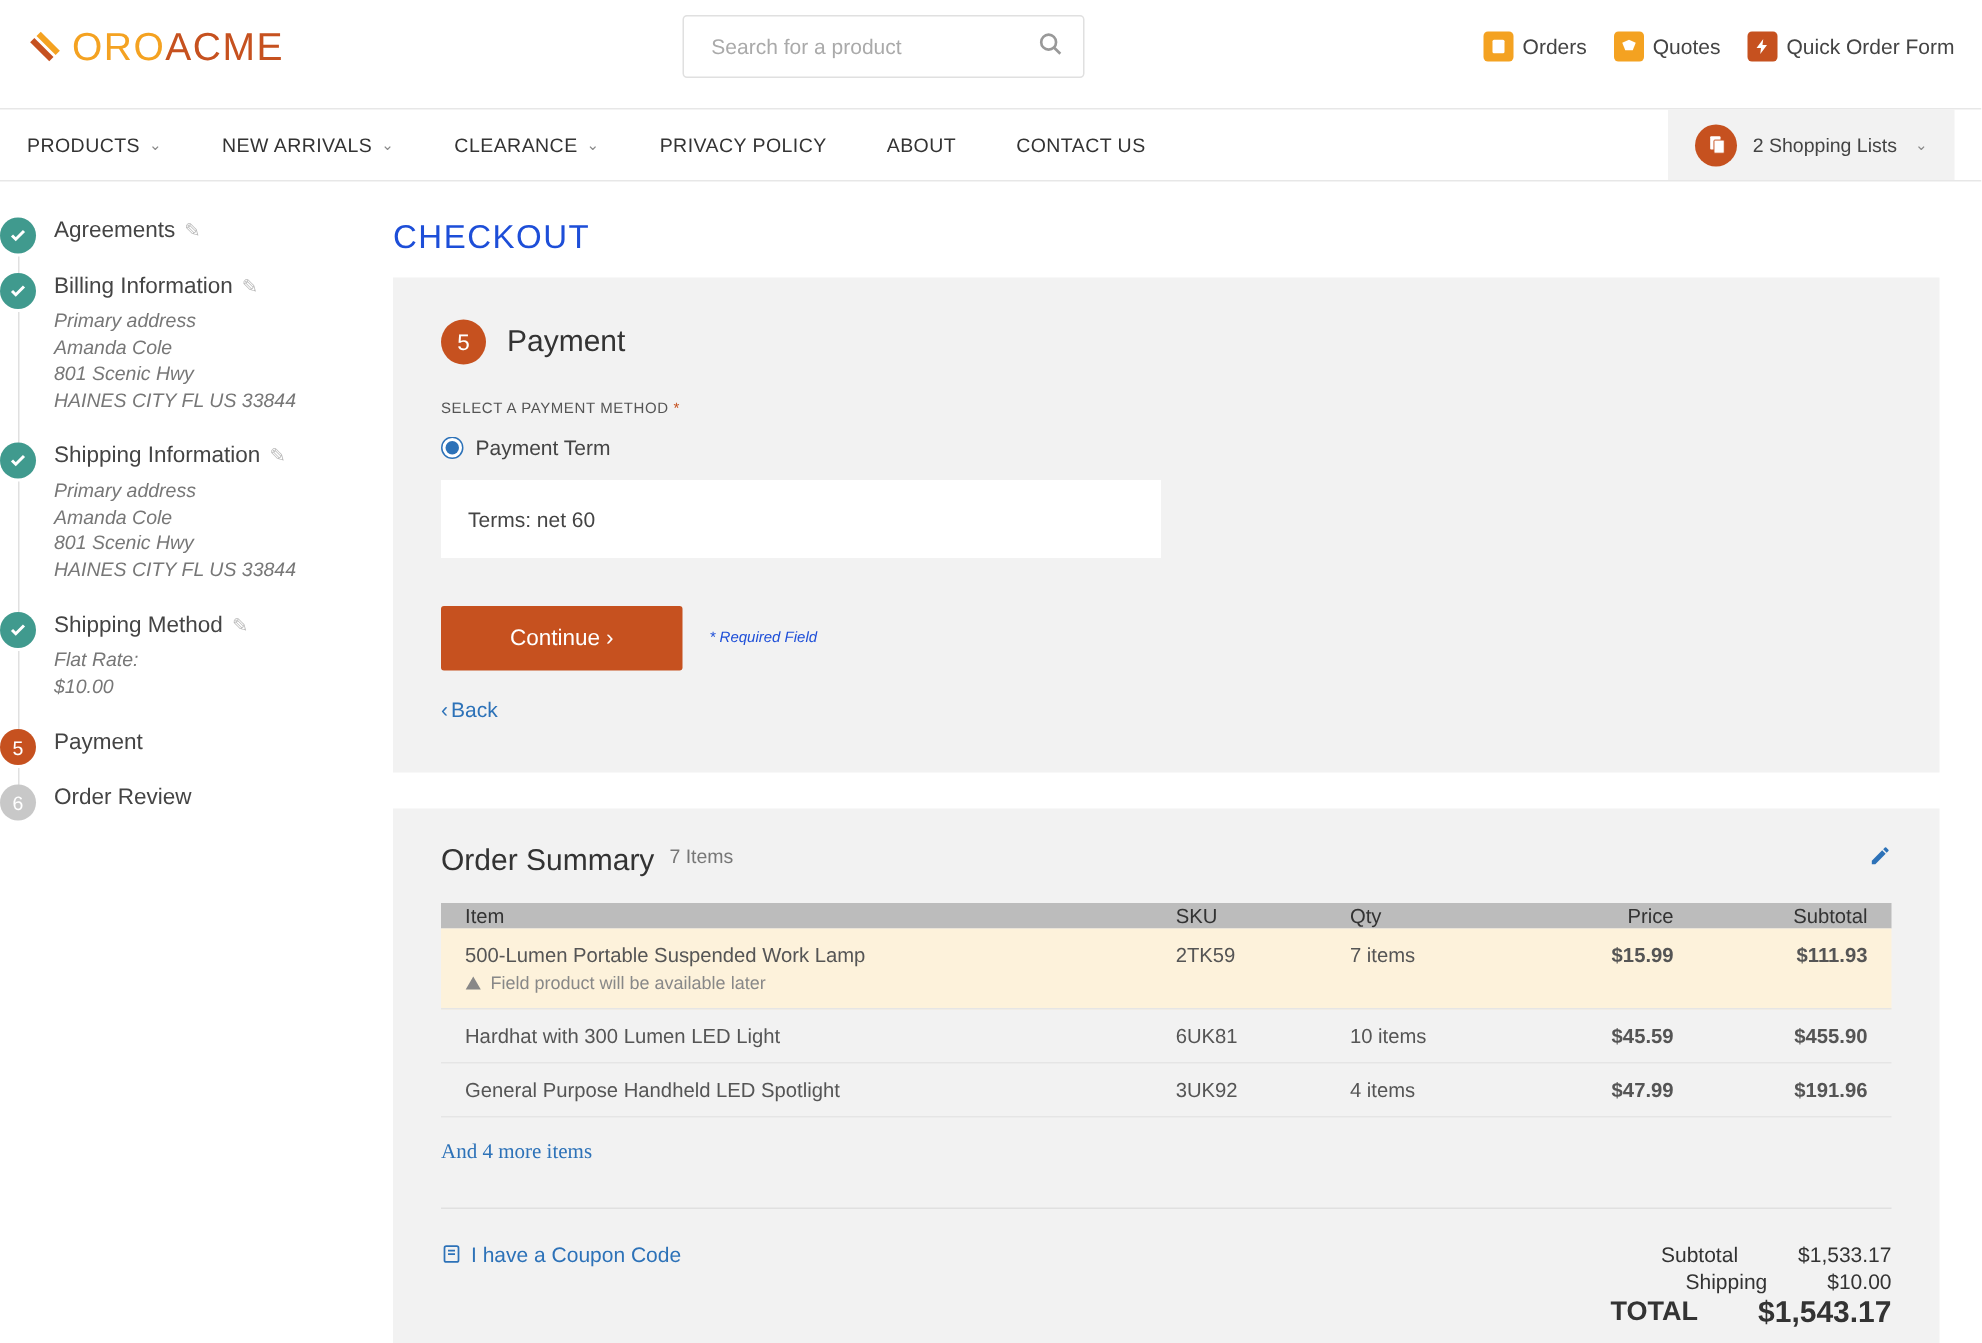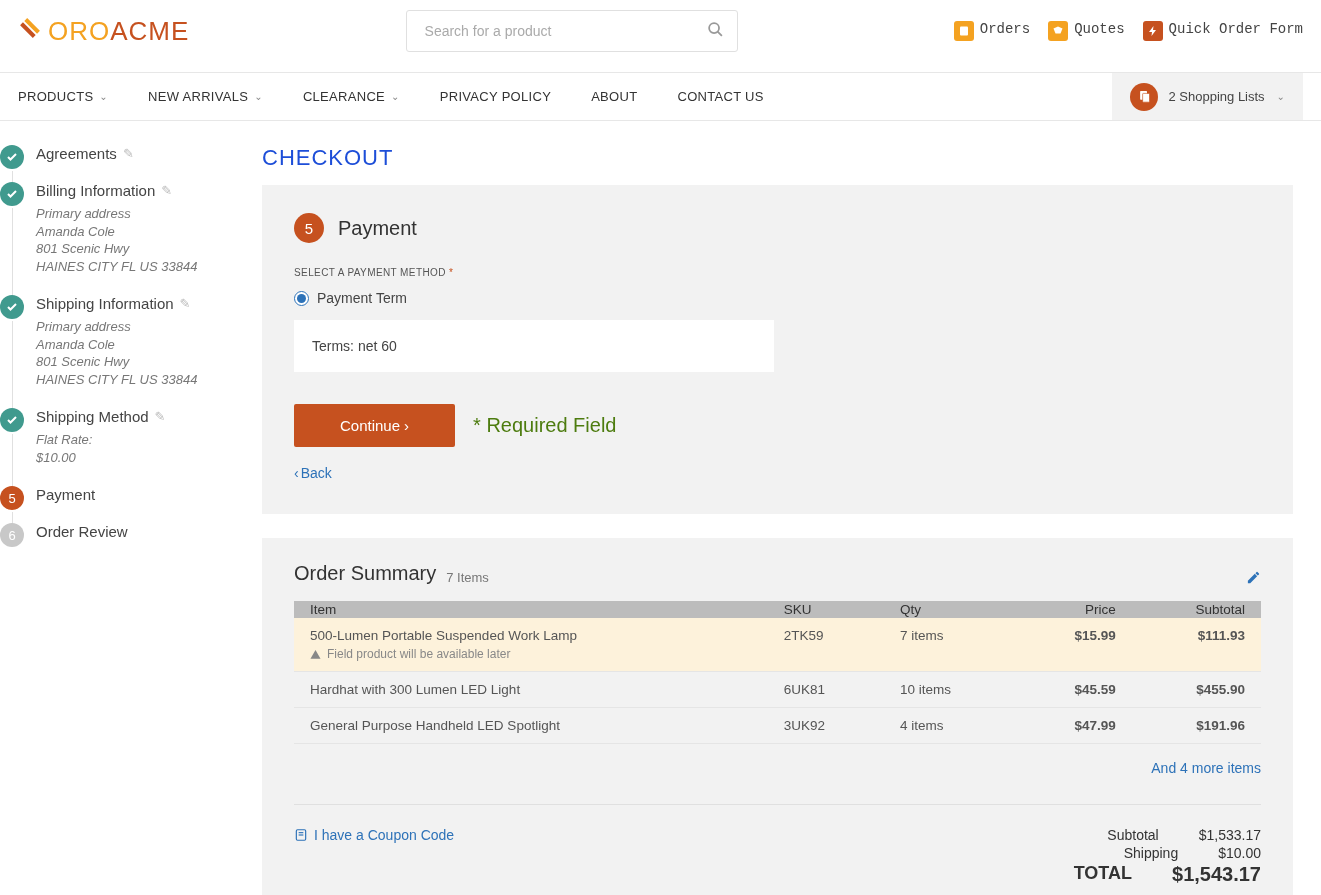--- a/index.html
+++ b/index.html
@@ -1,30 +1,30 @@
 <!DOCTYPE html>
 <html><head>
 <meta charset="utf-8">
 <style>
 * { margin: 0; padding: 0; box-sizing: border-box; }
 body { font-family: -apple-system, "Segoe UI", "Helvetica Neue", Arial, sans-serif; color: #333; background: #fff; }
 a { text-decoration: none; color: inherit; }
 
 .topbar { display: flex; align-items: center; padding: 10px 18px 20px; }
-.logo { display: flex; align-items: flex-start; gap: 6px; font-size: 26px; font-weight: 400; letter-spacing: 1px; }
+.logo { display: flex; align-items: center; gap: 6px; font-size: 26px; font-weight: 400; letter-spacing: 1px; }
 .logo-icon { width: 24px; height: 24px; position: relative; }
 .logo-text-1 { color: #f4a221; font-weight: 500; }
 .logo-text-2 { color: #c6511f; font-weight: 500; }
 .searchwrap { flex: 1; display: flex; justify-content: center; }
-.searchbox { position: relative; width: 332px; }
+.searchbox { position: relative; width: 268px; }
 .searchbox input { width: 100%; border: 1px solid #e0e0e0; background: #fff; padding: 12px 40px 12px 18px; font-size: 14px; border-radius: 3px; color: #333;}
 .searchbox input::placeholder { color: #aaa; }
 .searchbox .sicon { position: absolute; right: 14px; top: 11px; color: #999; }
 .toplinks { display: flex; gap: 18px; align-items: center; font-size: 14px; color: #444; }
-.toplinks .tl { display: flex; gap: 6px; cursor: pointer; font-family: Liberation Mono, monospace; }
+.toplinks .tl { display: flex; align-items: center; gap: 6px; cursor: pointer; }
 .tl-icon { width: 20px; height: 20px; border-radius: 3px; display: flex; align-items: center; justify-content: center; color: #fff; font-size: 12px; }
 .tl-orange { background: #f4a221; }
 .tl-green { background: #f4a221; }
 .tl-red { background: #c6511f; }
 
 .mainnav { border-top: 1px solid #e7e7e7; border-bottom: 1px solid #e7e7e7; display: flex; align-items: stretch; padding: 0 18px; }
 .mainnav .navlinks { display: flex; gap: 40px; align-items: center; }
 .mainnav .navlinks a { font-size: 13px; color: #333; padding: 16px 0; letter-spacing: 0.3px; display: flex; align-items: center; gap: 4px;}
 .mainnav .spacer { flex: 1; }
 .cartbtn { background: #f2f2f2; display: flex; align-items: center; gap: 10px; padding: 0 18px; font-size: 13px; color: #444; cursor: pointer;}
@@ -55,37 +55,37 @@
 .step-head .txt { font-size:20px; color:#333; font-weight:400;}
 
 .field-label { font-size:10px; letter-spacing:0.4px; color:#555; margin-bottom:12px;}
 .req { color:#c6511f;}
 .radio-row { display:flex; align-items:center; gap:8px; font-size:14px; color:#444;}
 .radio-row input[type=radio]{accent-color:#2d72b8; width:15px; height:15px;}
 .termbox { background:#fff; padding:18px 18px; margin-top:14px; font-size:14px; color:#444; width:480px; max-width:100%;}
 
 .actions { margin-top:32px; display:flex; align-items:center; gap:18px;}
 .btn-continue { background:#c6511f; color:#fff; border:none; padding:13px 46px; font-size:15px; border-radius:2px; cursor:pointer; display:flex; align-items:center; gap:4px;}
-.reqfield { color:#4d7c0f; font-size:20px;}
+.reqfield { color:#1d4ed8; font-size:10px;font-style:italic;}
 .back { color:#2d72b8; font-size:14px; margin-top:18px; display:inline-flex; align-items:center; gap:2px; cursor:pointer;}
 
-.os-head { display:flex; align-items:flex-end; gap:10px; margin-bottom:16px;}
+.os-head { display:flex; align-items:flex-start; gap:10px; margin-bottom:16px;}
 .os-head h2 { font-size:20px; font-weight:500; color:#333;}
 .os-head .count { font-size:13px; color:#777;}
 .os-head .editicon { margin-left:auto; color:#2d72b8; cursor:pointer;}
 
 table.items { width:100%; border-collapse:collapse; font-size:13.5px;}
 table.items thead th { background:#bcbcbc; color:#333; font-weight:500; text-align:left; padding:1px 16px;}
 table.items thead th.r { text-align:right;}
 table.items tbody td { padding:10px 16px; border-bottom:1px solid #e5e5e5; color:#555; vertical-align:top;}
 table.items tbody td.r { text-align:right;font-weight:bold;}
 tr.highlight td { background:#fdf2db;}
 .warn { font-size:12px; color:#888; margin-top:4px; display:flex; align-items:center; gap:6px;}
 tr.faded td { color:#bbb; border-bottom:none;}
-.moreitems { text-align:right; margin-top:16px; font-size:14px;}
+.moreitems { text-align:left; margin-top:16px; font-size:14px;font-family:Liberation Serif, serif;}
 .moreitems a{ color:#2d72b8; cursor:pointer;}
 
 .os-foot { display:flex; margin-top:28px; padding-top:22px; border-top:1px solid #e0e0e0; align-items:flex-start;}
 .coupon { color:#2d72b8; font-size:14px; display:flex; align-items:center; gap:6px; cursor:pointer;}
 .totals { margin-left:auto; text-align:right; font-size:14px; color:#333;}
 .totals .row { display:flex; gap:40px; justify-content:flex-end; margin-bottom:2px;}
 .totals .row .lbl { min-width:70px; text-align:right;}
 .totals .total .lbl { font-size:18px; font-weight:600;}
 .totals .total .val { font-size:20px; font-weight:700;}
 svg{display:block;}

